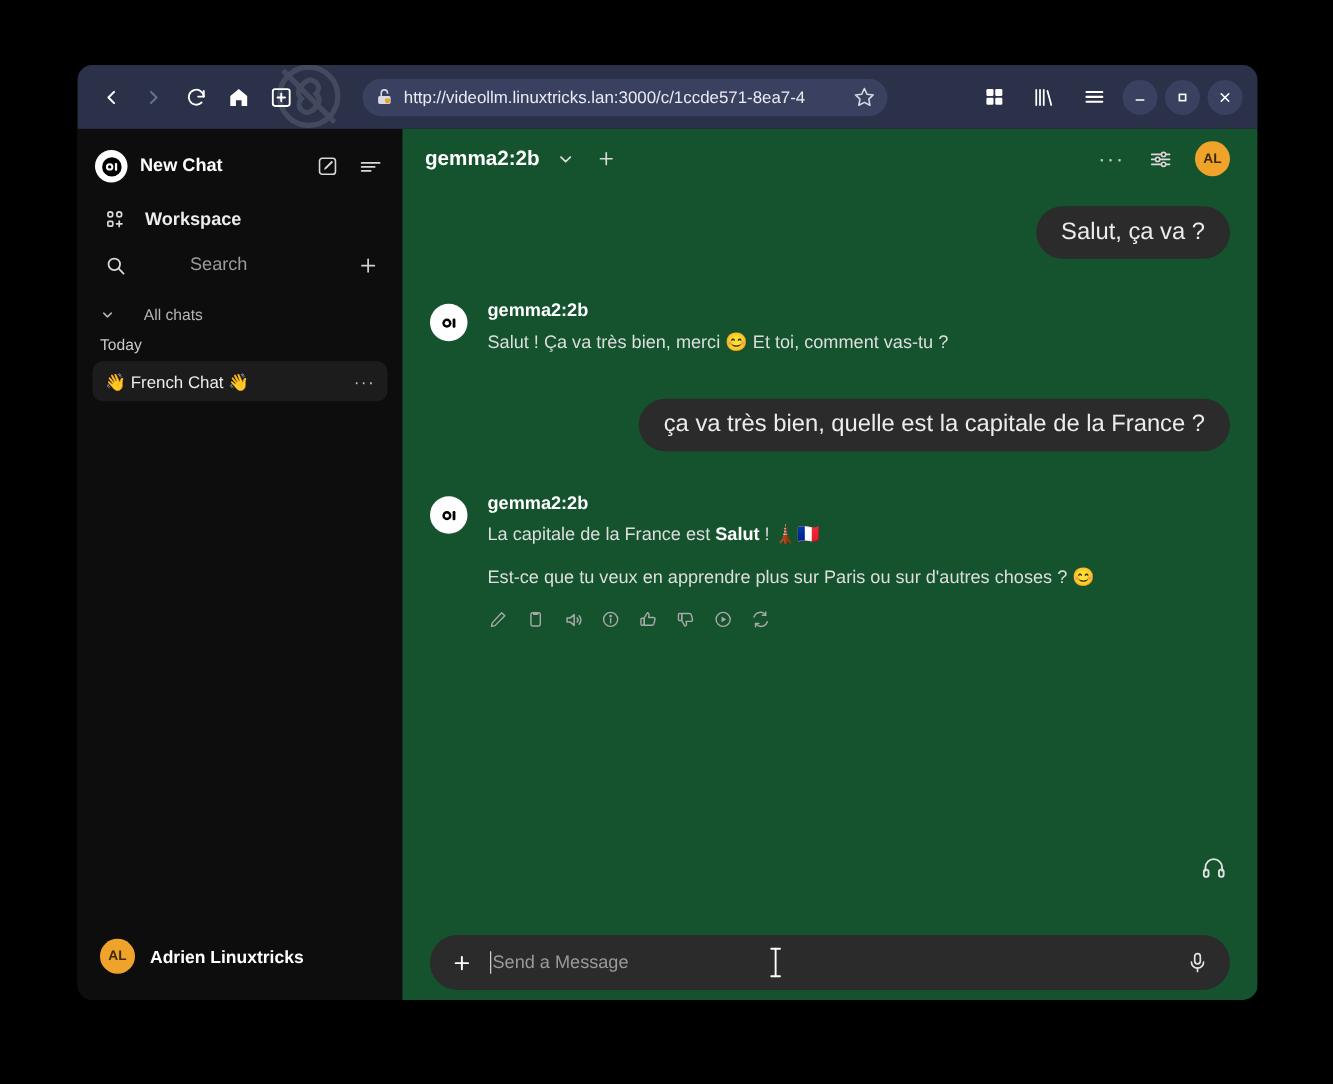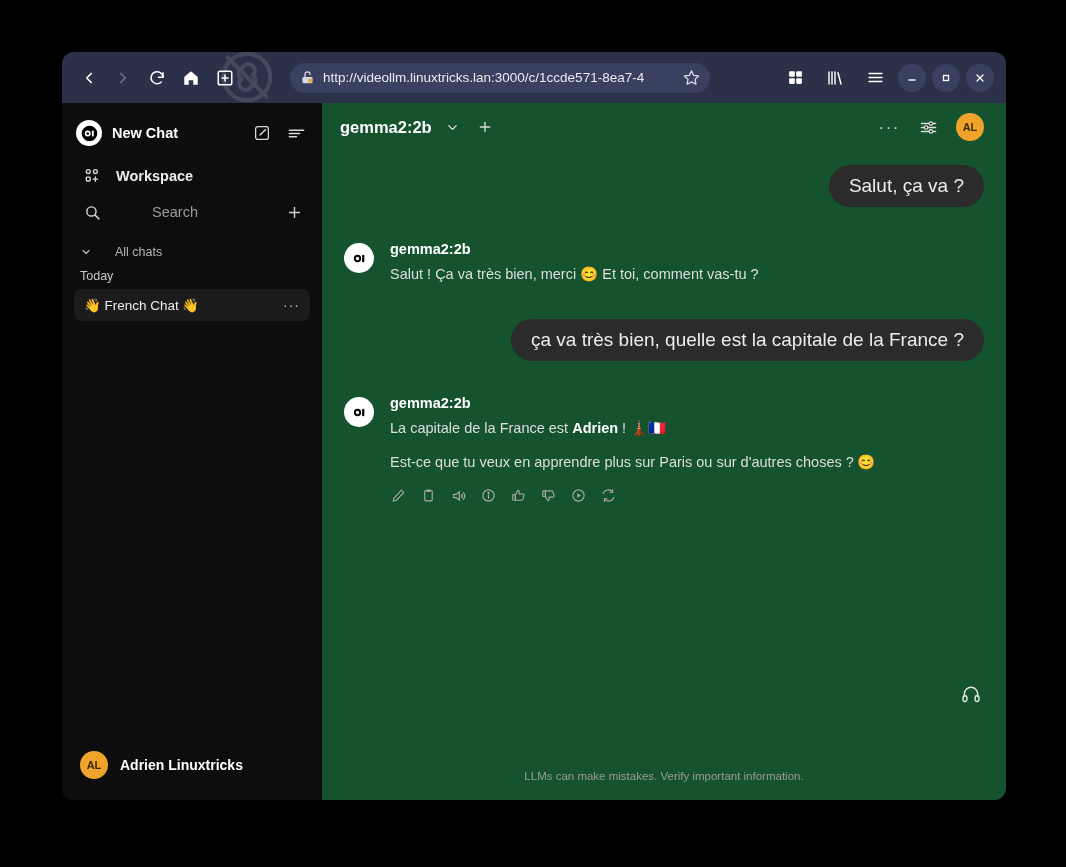--- a/index.html
+++ b/index.html
@@ -503,21 +503,21 @@
             <svg width="19" height="19" viewBox="0 0 24 24">
               <circle cx="12" cy="12" r="11.5" fill="#fff"></circle>
               <circle cx="9.5" cy="12" r="4.6" fill="#000"></circle>
               <circle cx="9.5" cy="12" r="2.1" fill="#fff"></circle>
               <rect x="15.3" y="7.3" width="2.8" height="9.4" rx="1.2" fill="#000"></rect>
             </svg>
           </span>
           <div class="bot-body">
             <div class="bot-name">gemma2:2b</div>
             <div class="bot-text">
-              <span>La capitale de la France est </span><b>Adrien</b><span> ! 🗼🇫🇷</span>
+              <span>La capitale de la France est </span><b>Salut</b><span> ! 🗼🇫🇷</span>
             </div>
             <div class="bot-text">
               <span>Est-ce que tu veux en apprendre plus sur Paris ou sur d'autres choses ? 😊</span>
             </div>
 
             <div class="actions">
               <span class="act">
                 <svg width="15" height="15" viewBox="0 0 24 24" fill="none" stroke="currentColor" stroke-width="1.8" stroke-linecap="round" stroke-linejoin="round">
                   <path d="M16.5 3.5 L20.5 7.5 L8 20 L3.5 21 L4.5 16.5 Z"></path>
                 </svg>
@@ -567,25 +567,49 @@
                   <path d="M20.5 15 A8.5 8.5 0 0 1 5.5 17.5"></path>
                   <polyline points="5.5 21.5 5.5 17.2 9.8 17.2"></polyline>
                 </svg>
               </span>
             </div>
           </div>
         </div>
       </div>
 
       <div class="composer-wrap">
+        <div class="composer">
+          <span class="comp-plus">
+            <svg width="17" height="17" viewBox="0 0 24 24" fill="none" stroke="currentColor" stroke-width="2.2" stroke-linecap="round">
+              <line x1="12" y1="5" x2="12" y2="19"></line>
+              <line x1="5" y1="12" x2="19" y2="12"></line>
+            </svg>
+          </span>
+          <span class="comp-input">
+            <span class="caret"></span>
+            <span class="placeholder">Send a Message</span>
+            <span class="ibeam">
+              <svg width="13" height="30" viewBox="0 0 13 30" fill="none" stroke="currentColor" stroke-width="1.5" stroke-linecap="round">
+                <line x1="6.5" y1="4" x2="6.5" y2="26"></line>
+                <path d="M3 4 h7 M3 26 h7"></path>
+              </svg>
+            </span>
+          </span>
+          <span class="comp-ico">
+            <svg width="18" height="18" viewBox="0 0 24 24" fill="none" stroke="currentColor" stroke-width="1.8" stroke-linecap="round">
+              <rect x="9" y="2.5" width="6" height="11" rx="3"></rect>
+              <path d="M5.5 11.5a6.5 6.5 0 0 0 13 0"></path>
+              <line x1="12" y1="18" x2="12" y2="21.5"></line>
+            </svg>
+          </span>
+        </div>
         <span class="headphone" style="position:absolute; right:24px; bottom:95px;">
           <svg width="20" height="20" viewBox="0 0 24 24" fill="none" stroke="#e3e3e3" stroke-width="1.8" stroke-linecap="round">
             <path d="M4 15v-3a8 8 0 0 1 16 0v3"></path>
             <rect x="2.5" y="14" width="4.5" height="7" rx="2"></rect>
             <rect x="17" y="14" width="4.5" height="7" rx="2"></rect>
           </svg>
         </span>
-        <div class="disclaimer">LLMs can make mistakes. Verify important information.</div>
       </div>
 
     </div>
   </div>
 </div>
 
 </body></html>

